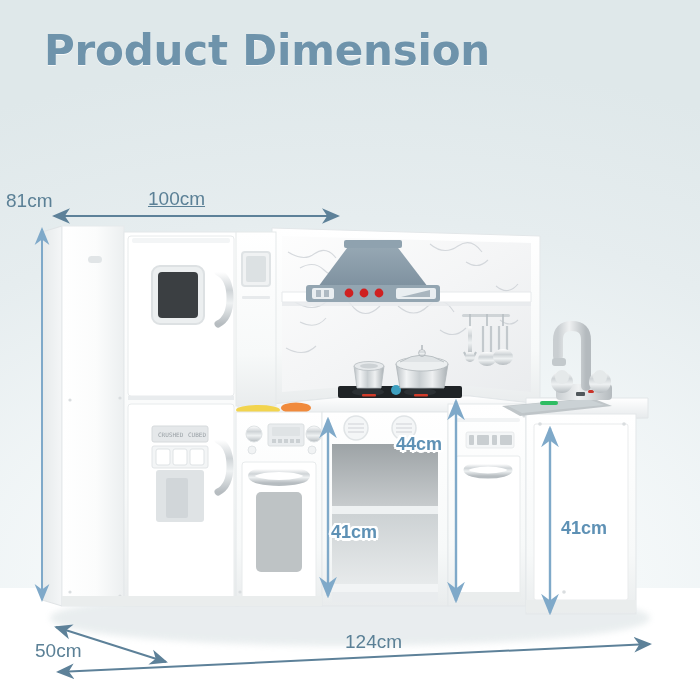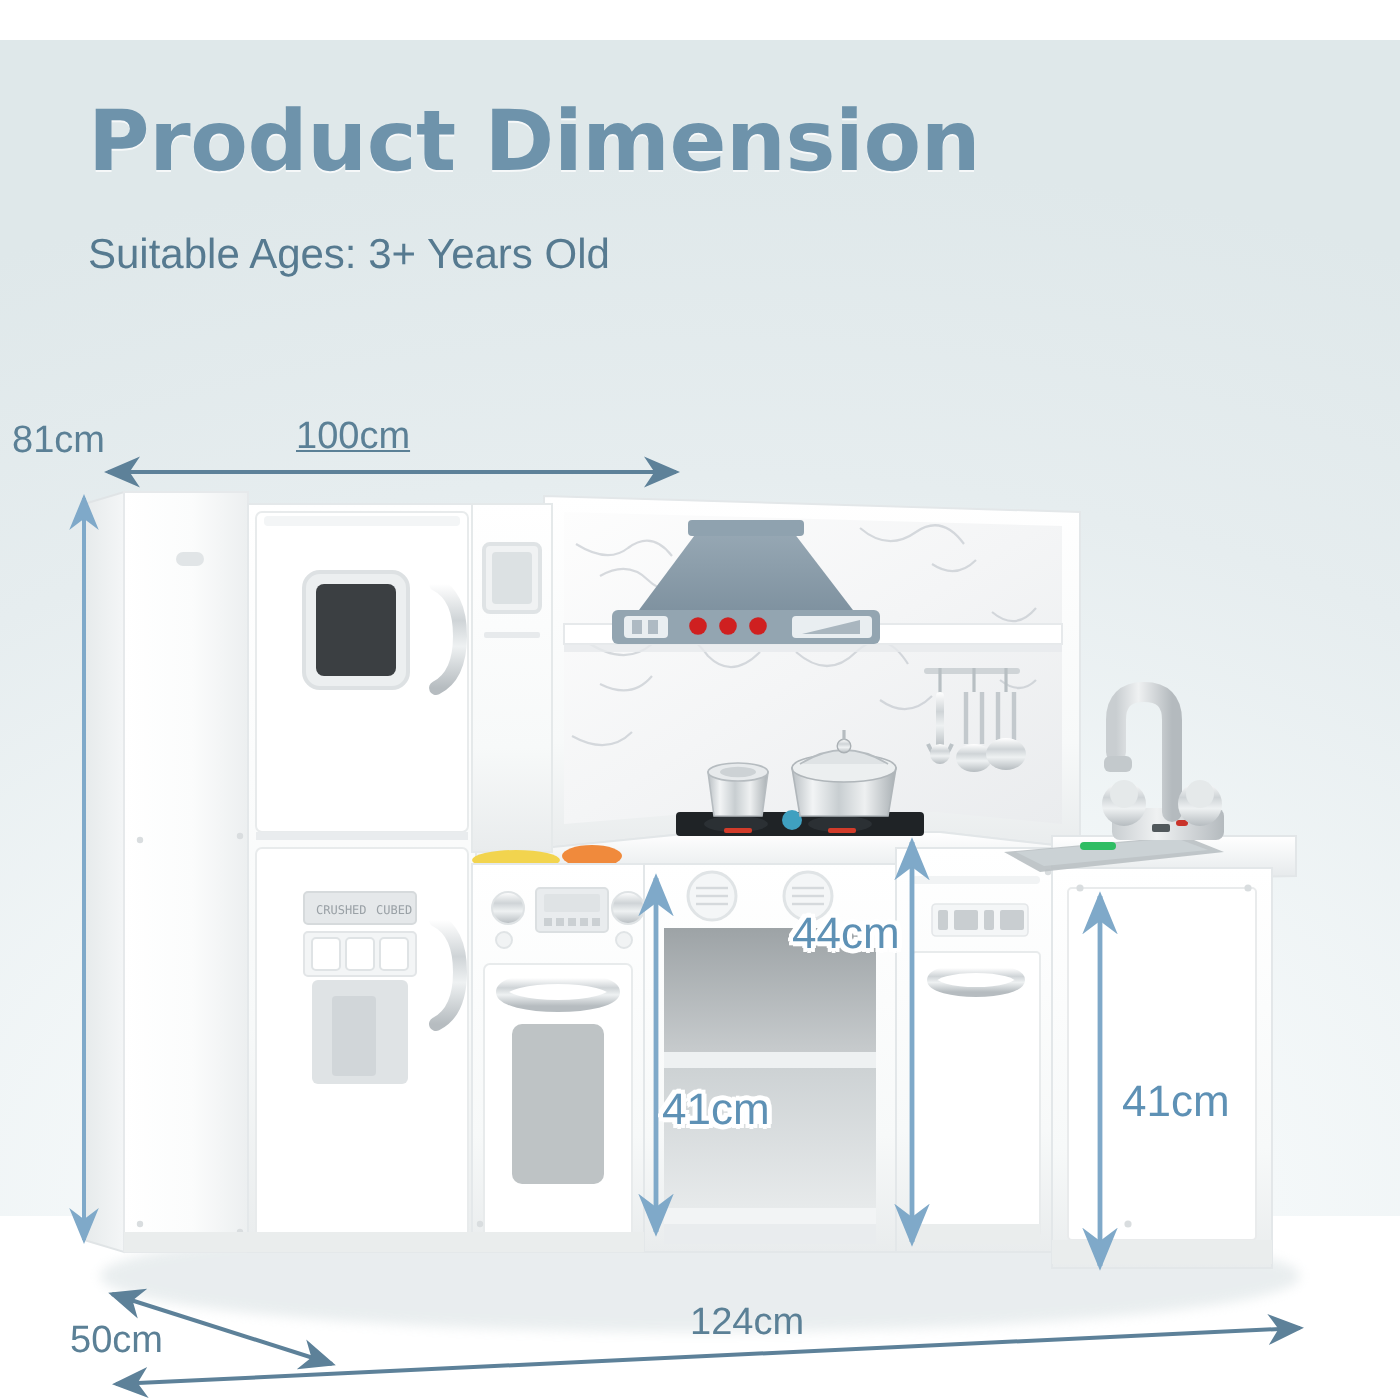--- a/index.html
+++ b/index.html
@@ -6,21 +6,20 @@
   html, body {
     width: 700px; height: 700px;
     font-family: "Liberation Sans", sans-serif;
     overflow: hidden;
   }
   #stage {
     position: relative;
     width: 700px; height: 588px;
     background:
       radial-gradient(120% 90% at 50% 100%, #ffffff 0%, #f4f8f9 34%, #e6edef 70%, #dfe8ea 100%);
-    margin-top: 20px;
   }
 
   
   #title {
     position: absolute; left: 44px; top: 26px;
     font-size: 42px;
     font-weight: 700;
     letter-spacing: -0.2px;
     color: #6e93ab;
     font-family: "DejaVu Sans", sans-serif;
@@ -36,22 +35,22 @@
   
   .dim-label {
     position: absolute;
     color: #5b8096;
     font-size: 19px;
     font-family: "Liberation Sans", sans-serif;
     white-space: nowrap;
   }
   .dim-label.inner {
     color: #5e91b5;
-    font-size: 22px;
-    font-weight: 400;
+    font-size: 18px;
+    font-weight: 700;
     -webkit-text-stroke: 3px #ffffff;
     paint-order: stroke fill;
     text-shadow:
       -2px -2px 0 #fff, 2px -2px 0 #fff, -2px 2px 0 #fff, 2px 2px 0 #fff,
       0 -2.5px 0 #fff, 0 2.5px 0 #fff, -2.5px 0 0 #fff, 2.5px 0 0 #fff;
   }
 
   
   svg.overlay { position: absolute; left: 0; top: 0; width: 700px; height: 700px; pointer-events: none; }
   svg.product { position:absolute; left:0; top:0; width:700px; height:700px; }
@@ -392,21 +391,20 @@
     <line x1="58" y1="672" x2="650" y2="644" stroke="#5d8199" stroke-width="2" marker-start="url(#arrOutStart)" marker-end="url(#arrOut)"></line>
 
     <line x1="328" y1="419" x2="328" y2="596" stroke="#7fa9c9" stroke-width="2.4" marker-start="url(#arrInStart)" marker-end="url(#arrIn)"></line>
 
     <line x1="456" y1="401" x2="456" y2="601" stroke="#7fa9c9" stroke-width="2.4" marker-start="url(#arrInStart)" marker-end="url(#arrIn)"></line>
 
     <line x1="550" y1="428" x2="550" y2="613" stroke="#7fa9c9" stroke-width="2.4" marker-start="url(#arrInStart)" marker-end="url(#arrIn)"></line>
   </svg>
 
   <div id="title">Product Dimension</div>
-  <div id="subtitle">Suitable Ages: 3+ Years Old</div>
 
   <div class="dim-label" style="left:6px;  top:190px;text-align:right;">81cm</div>
 
   <div class="dim-label" style="left:148px; top:188px;text-decoration:underline;">100cm</div>
 
   <div class="dim-label" style="left:35px;  top:640px;">50cm</div>
 
   <div class="dim-label" style="left:345px; top:631px;">124cm</div>
 
   <div class="dim-label inner" style="left:396px; top:434px;">44cm</div>

